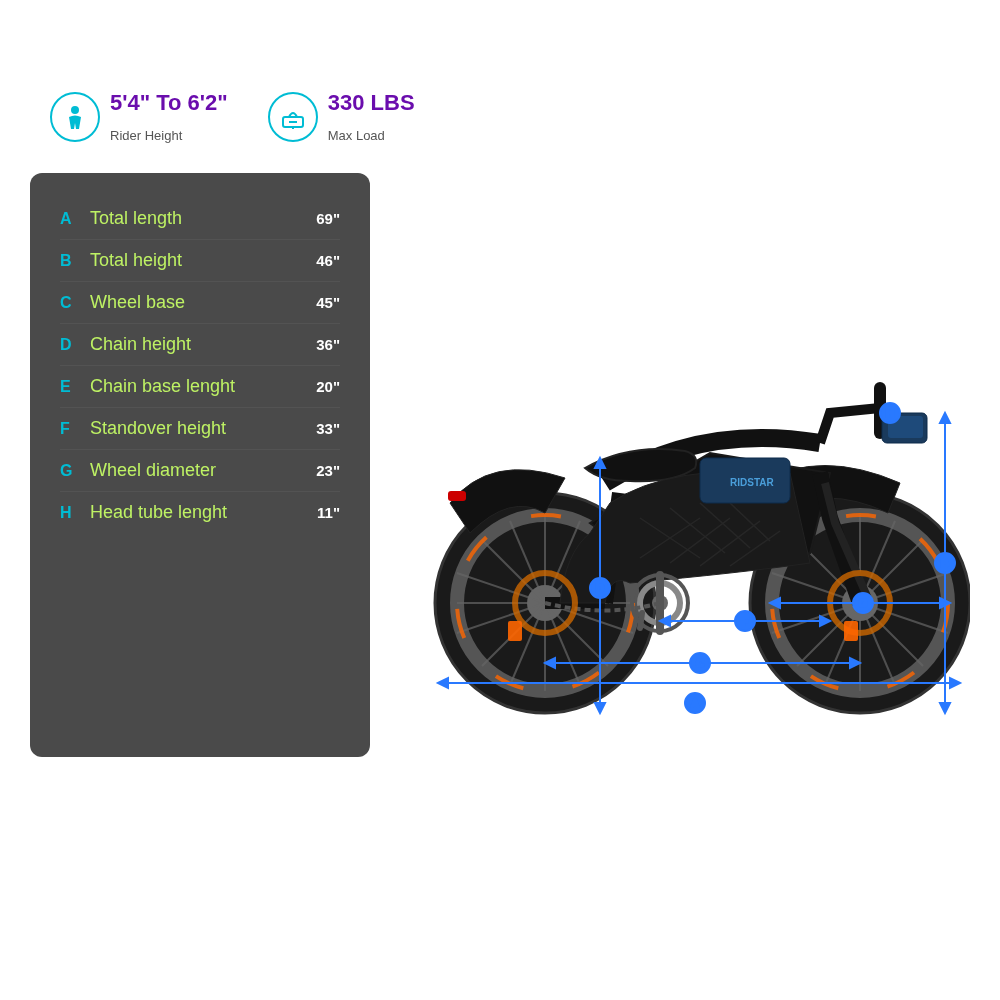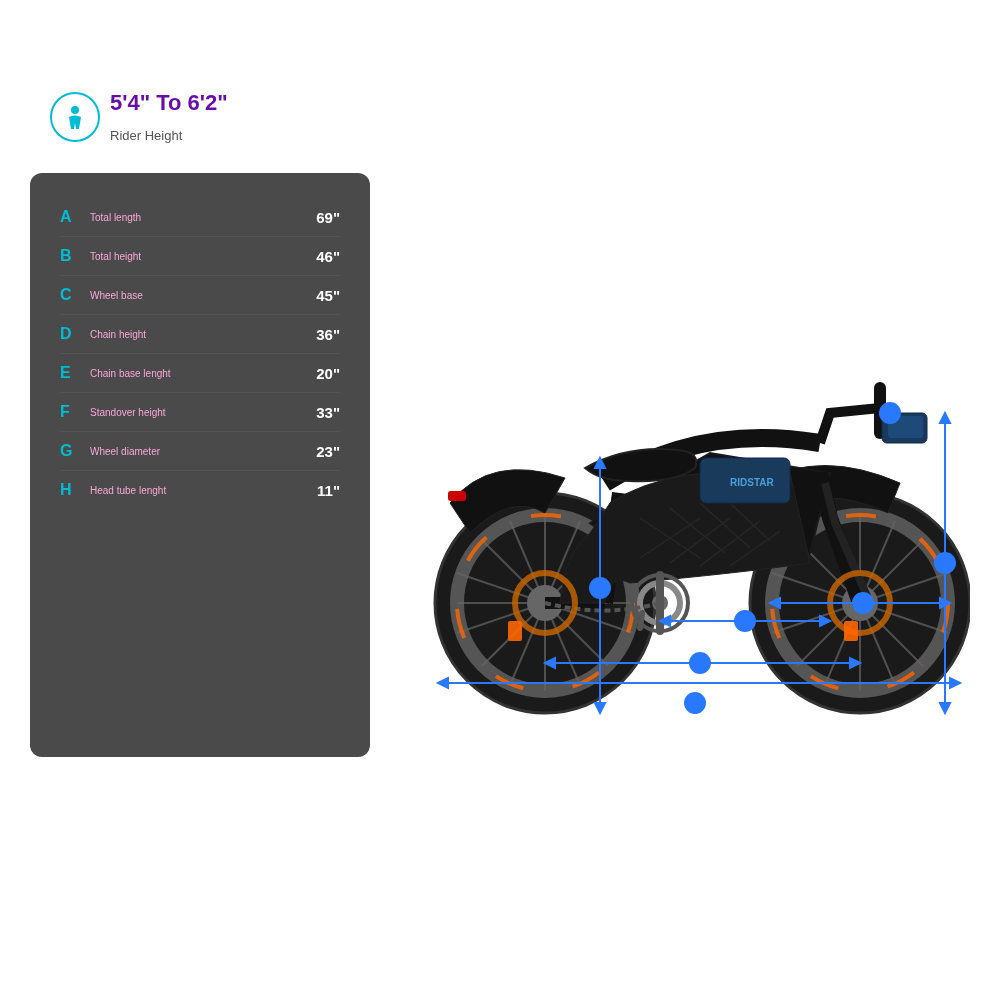--- a/index.html
+++ b/index.html
@@ -93,22 +93,22 @@
 
     .spec-letter {
       color: #00bcd4;
       font-size: 16px;
       font-weight: bold;
       width: 25px;
       min-width: 25px;
     }
 
     .spec-name {
-      color: #f9a8d4;
-      font-size: 10px;
+      color: #bef264;
+      font-size: 18px;
       flex: 1;
       padding-left: 5px;
     }
 
     .spec-value {
       color: #ffffff;
       font-size: 15px;
       font-weight: bold;
       min-width: 45px;
       text-align: right;
@@ -134,20 +134,34 @@
           <circle cx="14" cy="7" r="4" fill="#00bcd4"></circle>
           <path d="M8 14 Q14 11 20 14 L18 26 H15 L14 20 L13 26 H10 Z" fill="#00bcd4"></path>
         </svg>
       </div>
       <div class="stat-text-group">
         <span class="stat-value">5'4" To 6'2"</span>
         <span class="stat-label">Rider Height</span>
       </div>
     </div>
 
+    <div class="stat-item">
+      <div class="stat-icon">
+        <svg width="28" height="28" viewBox="0 0 28 28" fill="none" stroke="#00bcd4" stroke-width="2">
+          <rect x="4" y="14" width="20" height="10" rx="2" stroke="#00bcd4" fill="none"></rect>
+          <path d="M10 14 Q14 6 18 14" stroke="#00bcd4" fill="none"></path>
+          <line x1="14" y1="24" x2="14" y2="26" stroke="#00bcd4"></line>
+          <line x1="10" y1="19" x2="18" y2="19" stroke="#00bcd4"></line>
+        </svg>
+      </div>
+      <div class="stat-text-group">
+        <span class="stat-value">330 LBS</span>
+        <span class="stat-label">Max Load</span>
+      </div>
+    </div>
 
   </div>
 
   <div class="main-content">
 
     <div class="specs-table">
       <div id="spec-rows-container">
           <div class="spec-row">
       <span class="spec-letter">A</span>
       <span class="spec-name">Total length</span>

